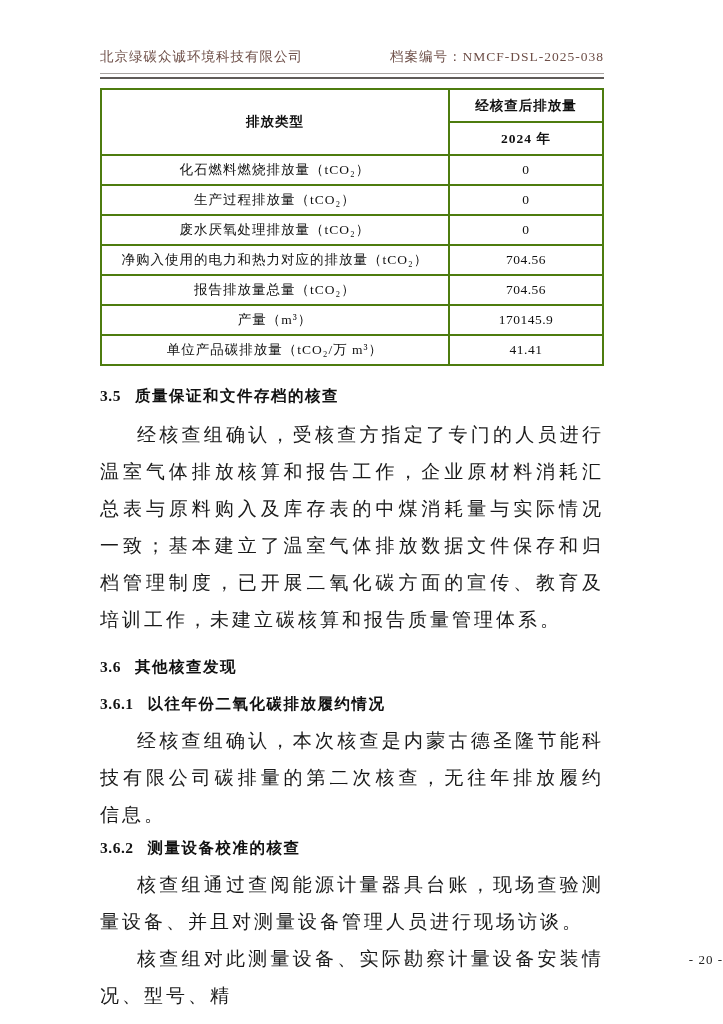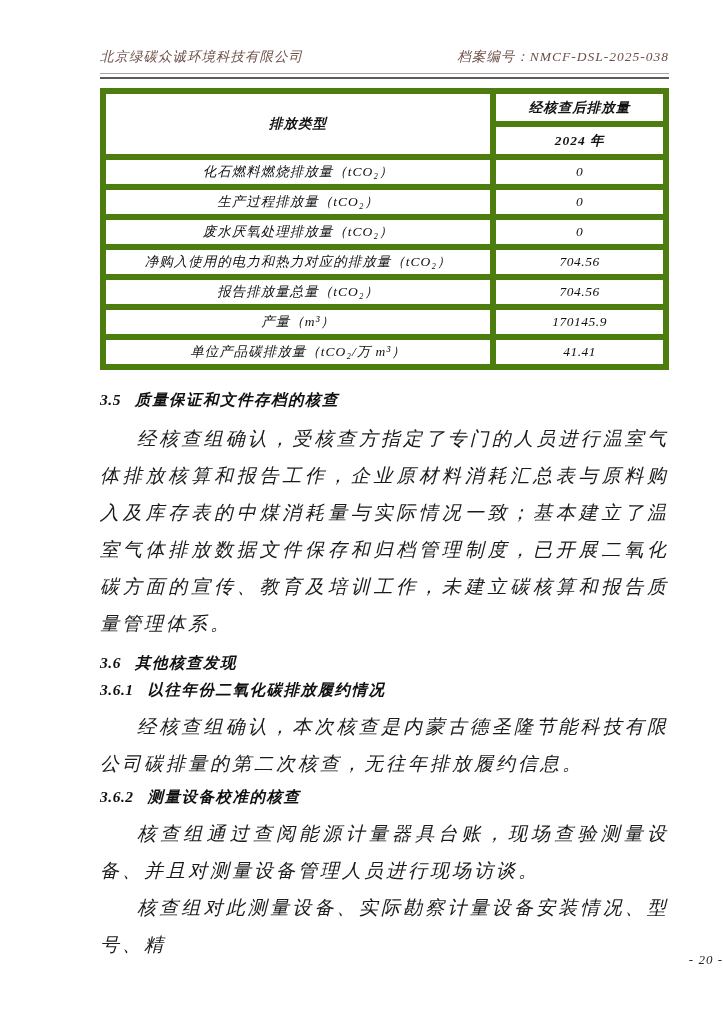--- a/index.html
+++ b/index.html
@@ -11,23 +11,22 @@
     width: 723px;
     height: 1024px;
     position: relative;
     font-family: "Liberation Serif", "DejaVu Serif", serif;
     color: #1a1a1a;
     overflow: hidden;
   }
   .page {
     position: absolute;
     inset: 0;
-    padding: 48px 54px 0 100px;
+    padding: 48px 119px 0 100px;
     box-sizing: border-box;
-    font-style: italic;
   }
   
   .doc-header {
     display: flex;
     justify-content: space-between;
     align-items: baseline;
     color: #6e4f48;
     font-size: 13.5px;
     letter-spacing: 1px;
     white-space: nowrap;
@@ -49,21 +48,21 @@
     color: #111;
   }
   
   table.emissions {
     margin-top: 9px;
     width: 100%;
     border-collapse: collapse;
     table-layout: fixed;
   }
   table.emissions td {
-    border: 6px solid #4d7c0f;
+    border: 2px solid #4d7c0f;
     text-align: center;
     vertical-align: middle;
     padding: 0 4px;
     font-size: 13.5px;
     color: #111;
     letter-spacing: 1px;
     box-sizing: border-box;
   }
   table.emissions tr.hdr td {
     font-weight: bold;
@@ -74,22 +73,22 @@
   
   .sec-h {
     font-weight: bold;
     font-size: 15.5px;
     line-height: 26px;
     letter-spacing: 1.5px;
     color: #111;
   }
   .sec-h .num { letter-spacing: 0.5px; margin-right: 14px; }
   #h35  { margin-top: 17px; margin-bottom: 7px; }
-  #h36  { margin-top: 8px; }
-  #h361 { margin-top: 1px; margin-bottom: 5px; }
+  #h36  { margin-top: 16px; }
+  #h361 { margin-top: 11px; margin-bottom: 5px; }
   #h362 { margin-top: 2px; margin-bottom: 5px; }
   
   .para {
     margin: 0;
     font-size: 19px;
     line-height: 37px;
     letter-spacing: 3px;
     text-align: justify;
     text-indent: 37px;
     color: #1a1a1a;

